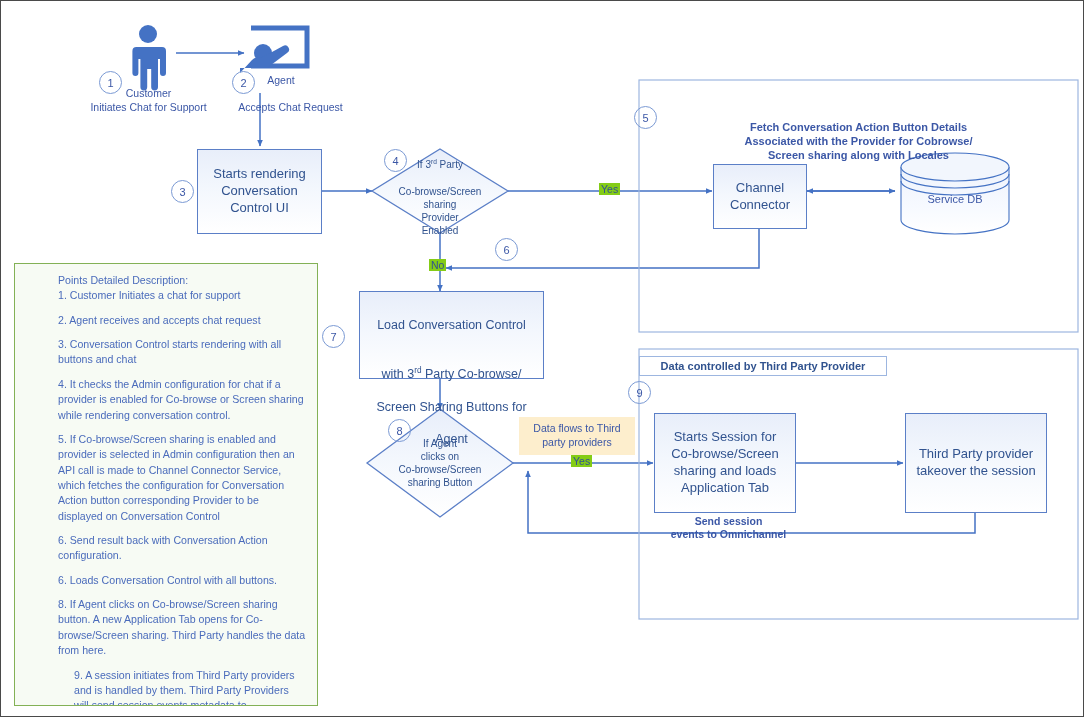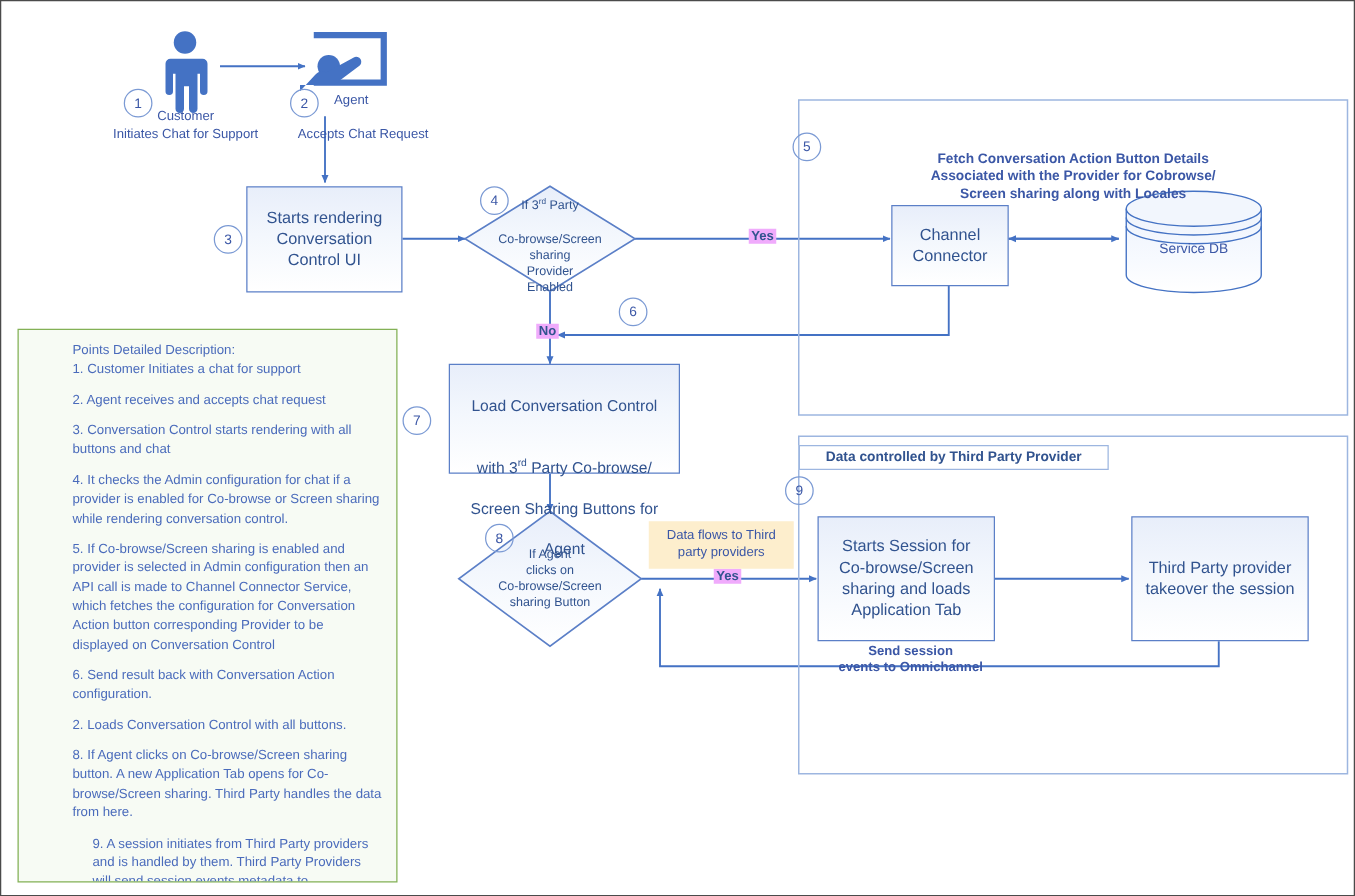--- a/index.html
+++ b/index.html
@@ -134,24 +134,23 @@
     color: #3b57a6;
     font-size: 10.5px;
     text-align: center;
     line-height: 1.35;
     white-space: pre-line;
   }
   .edge-lbl {
     position: absolute;
     color: #31538f;
     font-size: 10.5px;
-    background: #f0abfc;
+    background: #84cc16;
     padding: 0 2px;
     white-space: nowrap;
-    font-weight: bold;
   }
   sup { font-size: 0.66em; vertical-align: super; }
 </style>
 </head>
 <body>
 
 <div id="canvas">
 
   <svg id="wires" viewBox="0 0 1084 717" xmlns="http://www.w3.org/2000/svg">
     <defs>
@@ -300,18 +299,18 @@
 events to Omnichannel</div>
 
   <div id="legend" style="left:13px; top:262px; width:304px; height:443px;">
     <p class="tight" style="margin-bottom:0;">Points Detailed Description:</p>
     <p>1. Customer Initiates a chat for support</p>
     <p>2. Agent receives and accepts chat request</p>
     <p>3. Conversation Control starts rendering with all buttons and chat</p>
     <p>4. It checks the Admin configuration for chat if a provider is enabled for Co-browse or Screen sharing while rendering conversation control.</p>
     <p>5. If Co-browse/Screen sharing  is enabled and provider is selected in Admin configuration then an API call is made to Channel Connector Service, which fetches the configuration for Conversation Action button corresponding Provider to be displayed on Conversation Control</p>
     <p>6. Send result back with Conversation Action configuration.</p>
-    <p>2. Loads Conversation Control with all buttons.</p>
+    <p>6. Loads Conversation Control with all buttons.</p>
     <p>8. If Agent clicks on Co-browse/Screen sharing button.  A new Application Tab opens for Co-browse/Screen sharing. Third Party handles the data from here.</p>
     <p>9. A session initiates from Third Party providers and is handled by them. Third Party Providers will send session events metadata to Omnichannel such as session start or session close.</p>
   </div>
 
 </div>
 
 </body></html>

